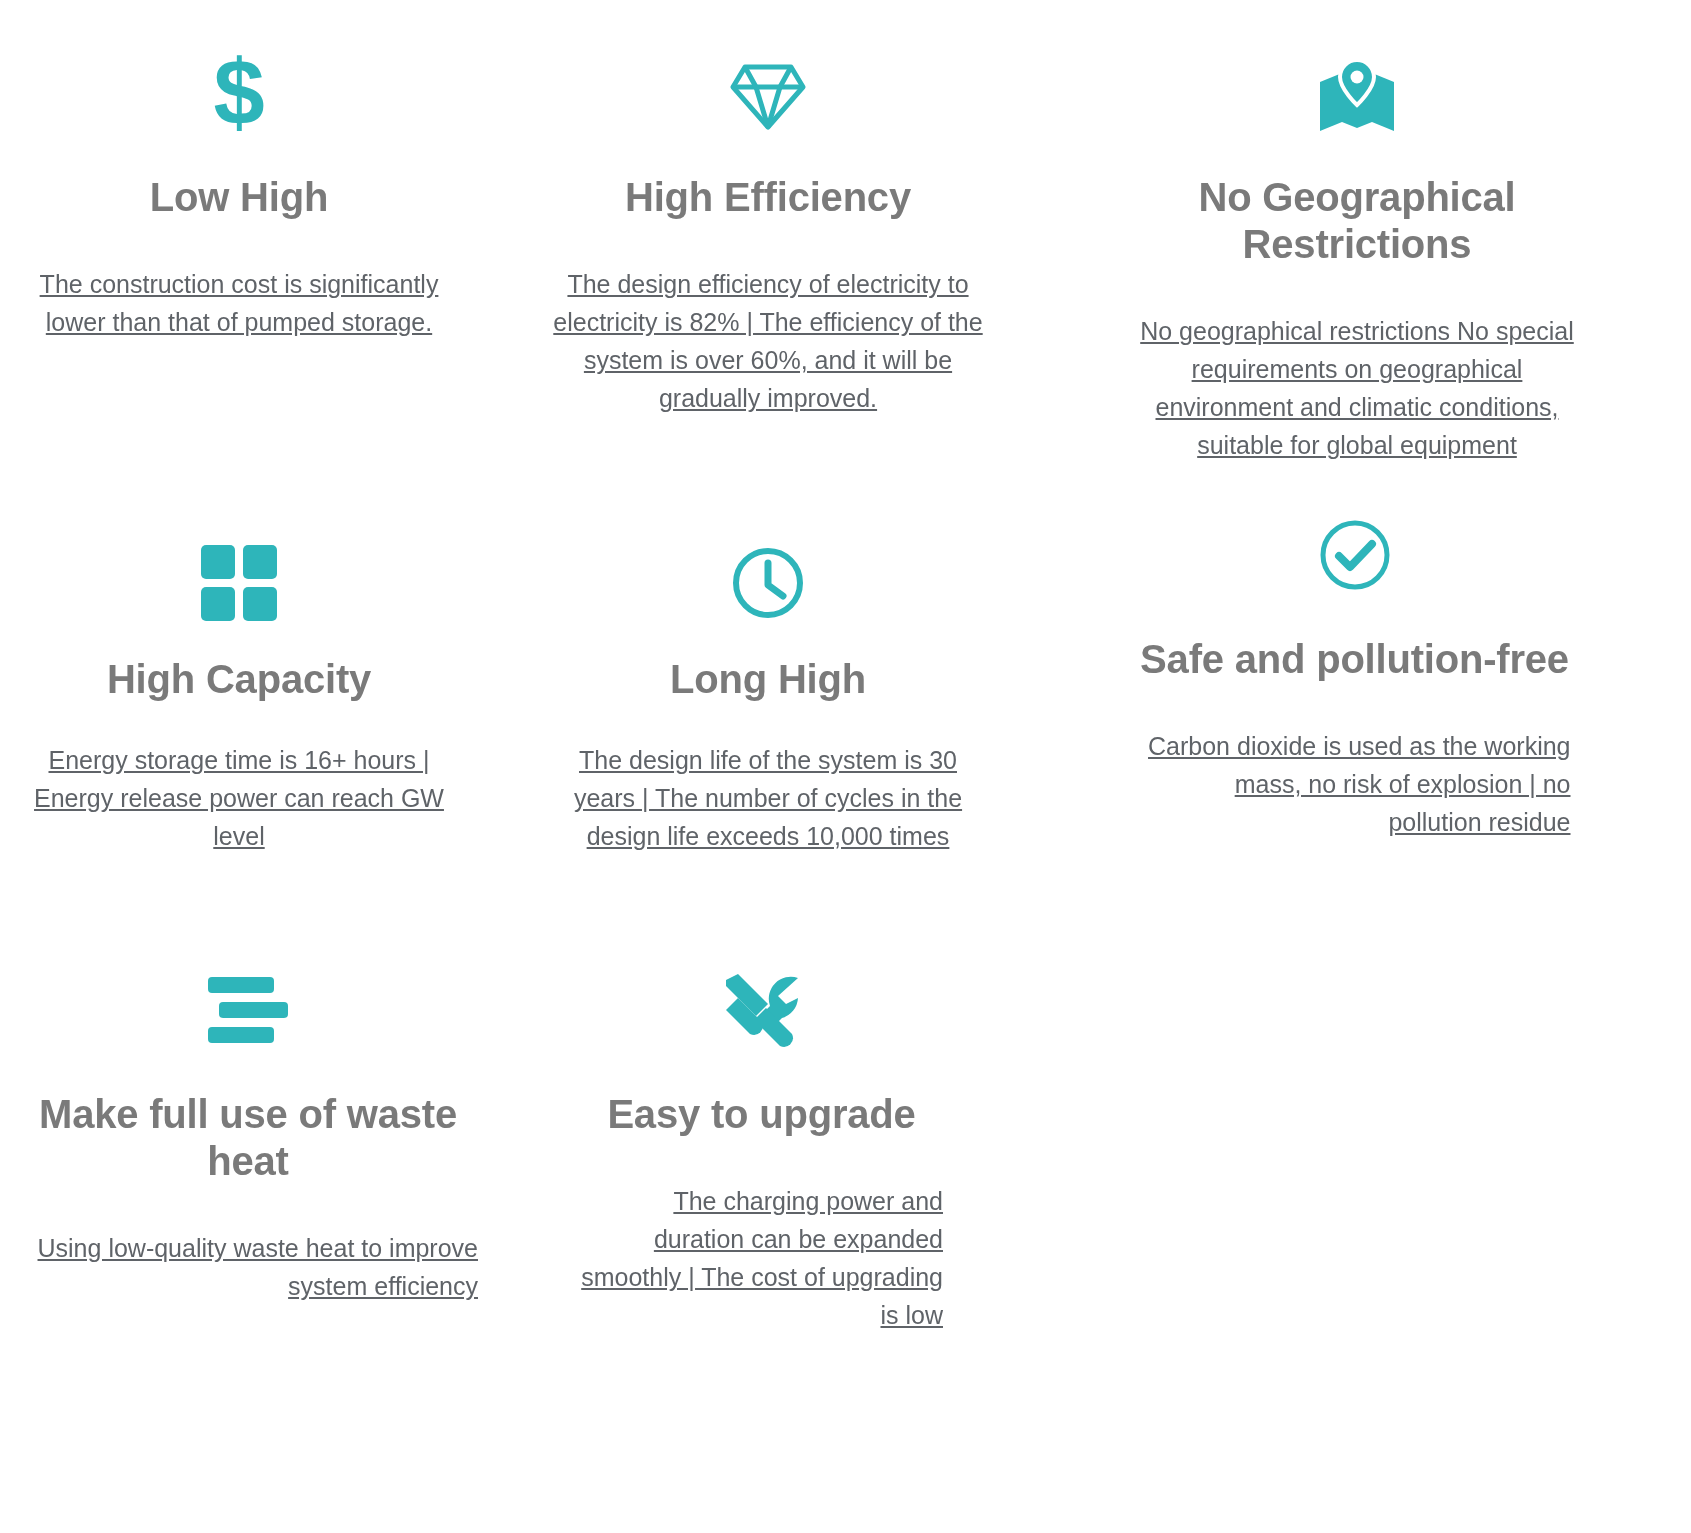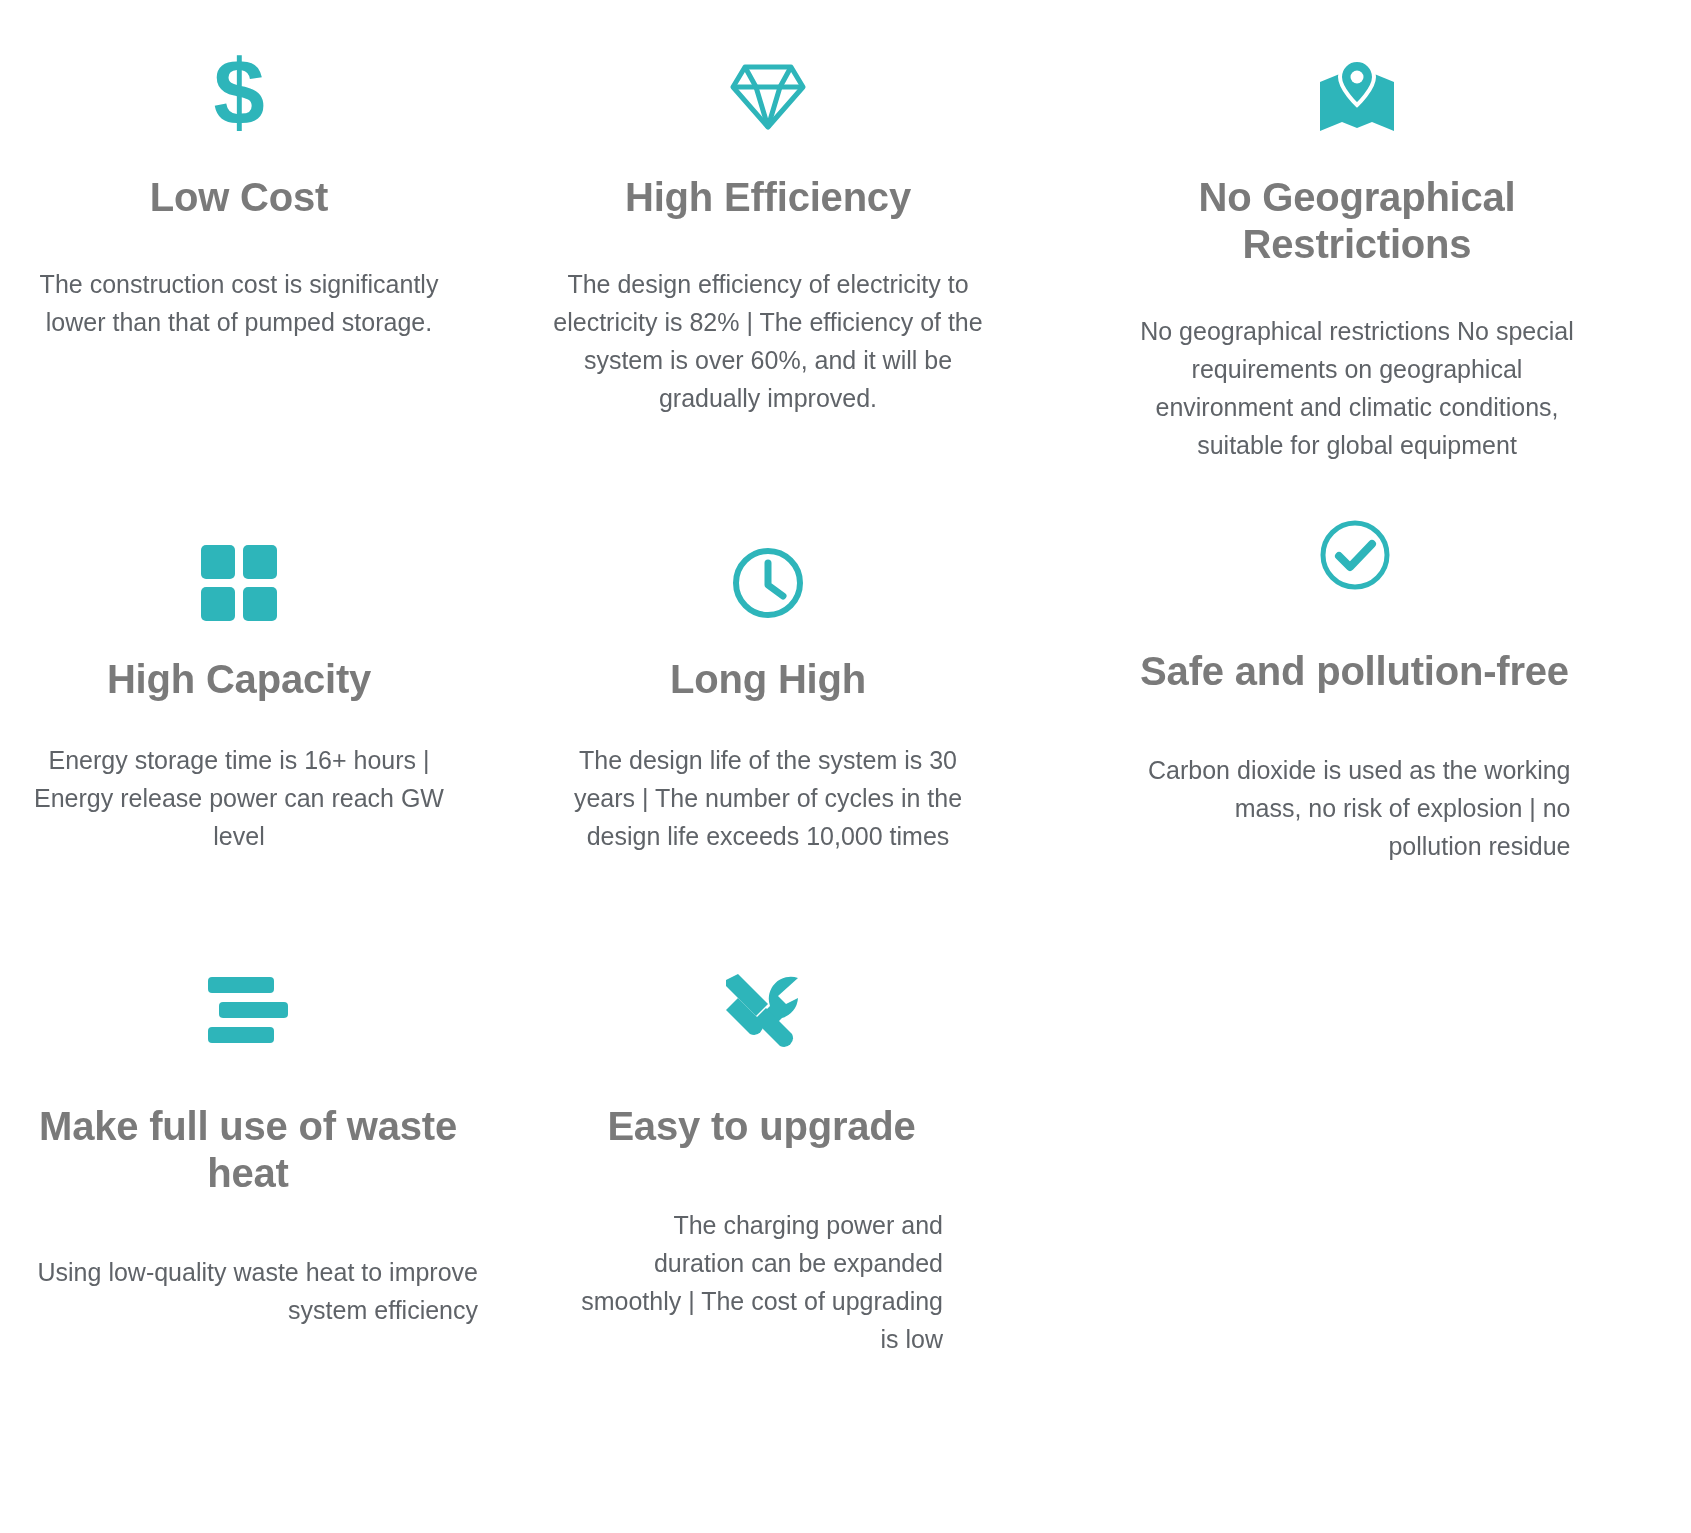--- a/index.html
+++ b/index.html
@@ -29,21 +29,21 @@
     align-items: center;
     text-align: center;
   }
   
   .col-1 { padding-left: 0px;  padding-right: 22px; }
   .col-2 { padding-left: 18px; padding-right: 22px; }
   .col-3 { padding-left: 80px; padding-right: 97px; }
 
   .row-1 { padding-top: 52px; }
   .row-2 { padding-top: 48px; text-align: center; }
-  .row-3 { padding-top: 20px; gap: 12px; }
+  .row-3 { padding-top: 20px; }
 
   .icon-wrap {
     height: 90px;
     display: flex;
     align-items: center;
     justify-content: center;
     margin-bottom: 6px;
   }
   .icon-wrap svg { display: block; }
 
@@ -58,20 +58,21 @@
   .row-1 .card-title { margin-top: 26px; }
   .row-2 .card-title { margin-top: 22px; }
   .row-3 .card-title { margin-top: 30px; }
 
   .card-body {
     font-size: 25px;
     color: #5f6368;
     line-height: 1.52;
     margin: 0;
     font-weight: 400;
+    text-decoration: underline;
   }
   .row-1 .card-body { margin-top: 44px; }
   .row-2 .card-body { margin-top: 38px; }
   .row-3 .card-body { margin-top: 44px; text-align: right; }
 
   
   .w-460 { max-width: 460px; }
   .w-430 { max-width: 432px; }
   .w-445 { max-width: 446px; }
   .w-415 { max-width: 418px; }
@@ -85,21 +86,21 @@
 <body>
 
 <div class="feature-grid">
 
   <div class="feature-card row-1 col-1">
     <div class="icon-wrap">
       <svg width="62" height="90" viewBox="0 0 62 90" aria-hidden="true">
         <text x="31" y="72" text-anchor="middle" font-family="Liberation Sans, sans-serif" font-size="92" font-weight="bold" fill="#2EB5BA">$</text>
       </svg>
     </div>
-    <h3 class="card-title t-narrow">Low Cost</h3>
+    <h3 class="card-title t-narrow">Low High</h3>
     <p class="card-body w-460">The construction cost is significantly lower than that of pumped storage.</p>
   </div>
 
   <div class="feature-card row-1 col-2">
     <div class="icon-wrap">
       <svg width="78" height="72" viewBox="0 0 78 72" aria-hidden="true">
         <g fill="none" stroke="#2EB5BA" stroke-width="5" stroke-linejoin="round">
           <path d="M16 6 H62 L74 26 L39 66 L4 26 Z"></path>
           <path d="M4 26 H74"></path>
           <path d="M16 6 L27 26 L39 66"></path>

